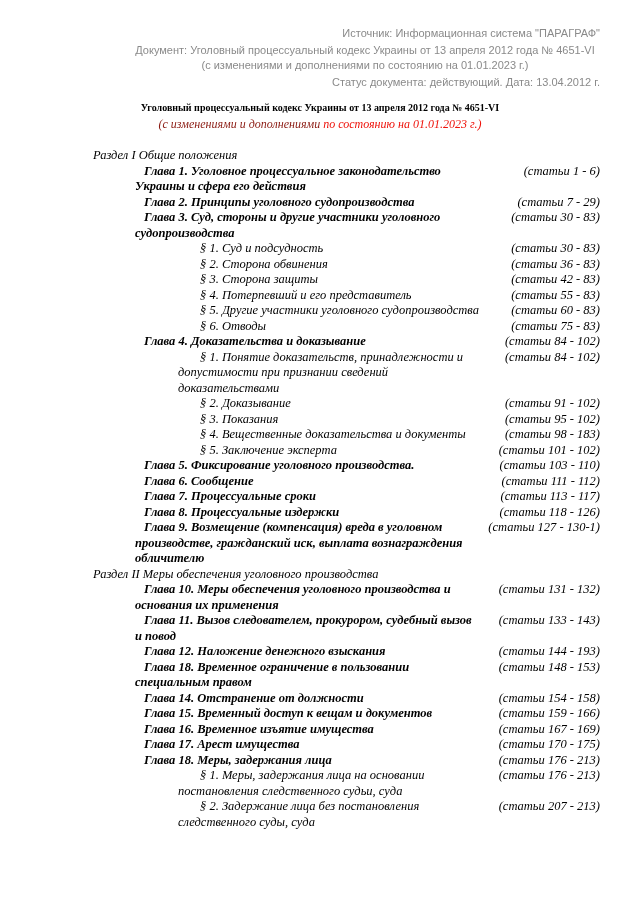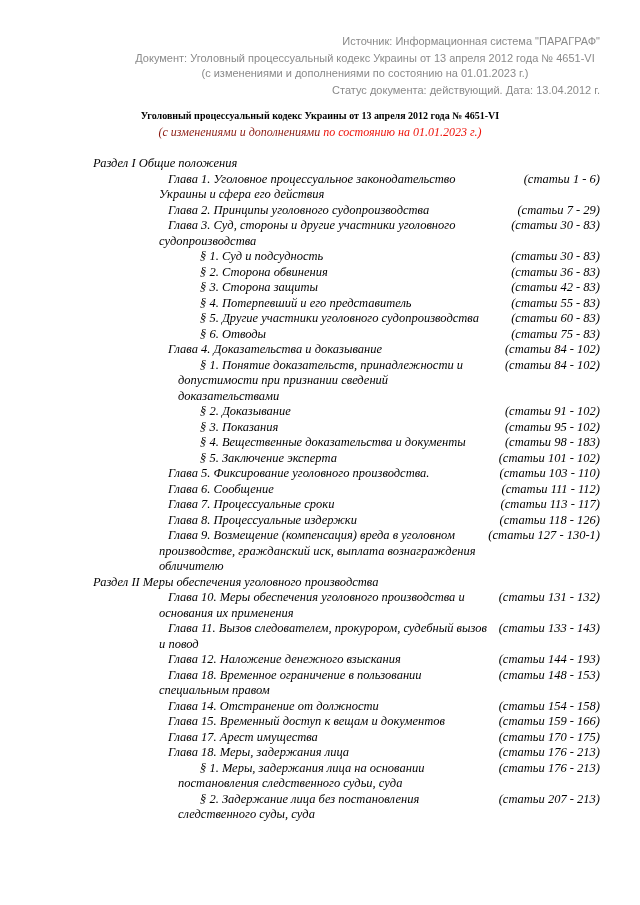--- a/index.html
+++ b/index.html
@@ -11,21 +11,21 @@
     width: 640px;
     height: 905px;
     overflow: hidden;
     font-family: "Liberation Serif", serif;
     color: #000000;
   }
   .page {
     box-sizing: border-box;
     width: 640px;
     height: 713px;
-    padding: 34px 40px 20px 40px;
+    padding: 26px 40px 20px 40px;
   }
   
   .meta {
     font-family: "Liberation Sans", sans-serif;
     font-size: 11px;
     line-height: 15px;
     color: #8a8a8a;
     text-align: right;
   }
   .meta .doc-line {
@@ -68,23 +68,24 @@
   .toc-row .arts {
     margin-left: auto;
     padding-left: 10px;
     white-space: nowrap;
     text-align: right;
   }
   .lvl-section .txt {
     margin-left: 53px;
   }
   .lvl-chapter .txt {
-    margin-left: 119px;
+    margin-left: 95px;
     max-width: 345px;
     text-indent: 9px;
+    font-weight: bold;
   }
   .lvl-para .txt {
     margin-left: 138px;
     max-width: 305px;
     text-indent: 22px;
   }
 </style>
 </head>
 <body>
 
@@ -209,20 +210,24 @@
   </div>
       <div class="toc-row lvl-chapter">
     <span class="txt">Глава 14. Отстранение от должности</span>
     <span class="arts">(статьи 154 - 158)</span>
   </div>
       <div class="toc-row lvl-chapter">
     <span class="txt">Глава 15. Временный доступ к вещам и документов</span>
     <span class="arts">(статьи 159 - 166)</span>
   </div>
       <div class="toc-row lvl-chapter">
+    <span class="txt">Глава 16. Временное изъятие имущества</span>
+    <span class="arts">(статьи 167 - 169)</span>
+  </div>
+      <div class="toc-row lvl-chapter">
     <span class="txt">Глава 17. Арест имущества</span>
     <span class="arts">(статьи 170 - 175)</span>
   </div>
       <div class="toc-row lvl-chapter">
     <span class="txt">Глава 18. Меры, задержания лица</span>
     <span class="arts">(статьи 176 - 213)</span>
   </div>
       <div class="toc-row lvl-para">
     <span class="txt">§ 1. Меры, задержания лица на основании постановления следственного судьи, суда</span>
     <span class="arts">(статьи 176 - 213)</span>

